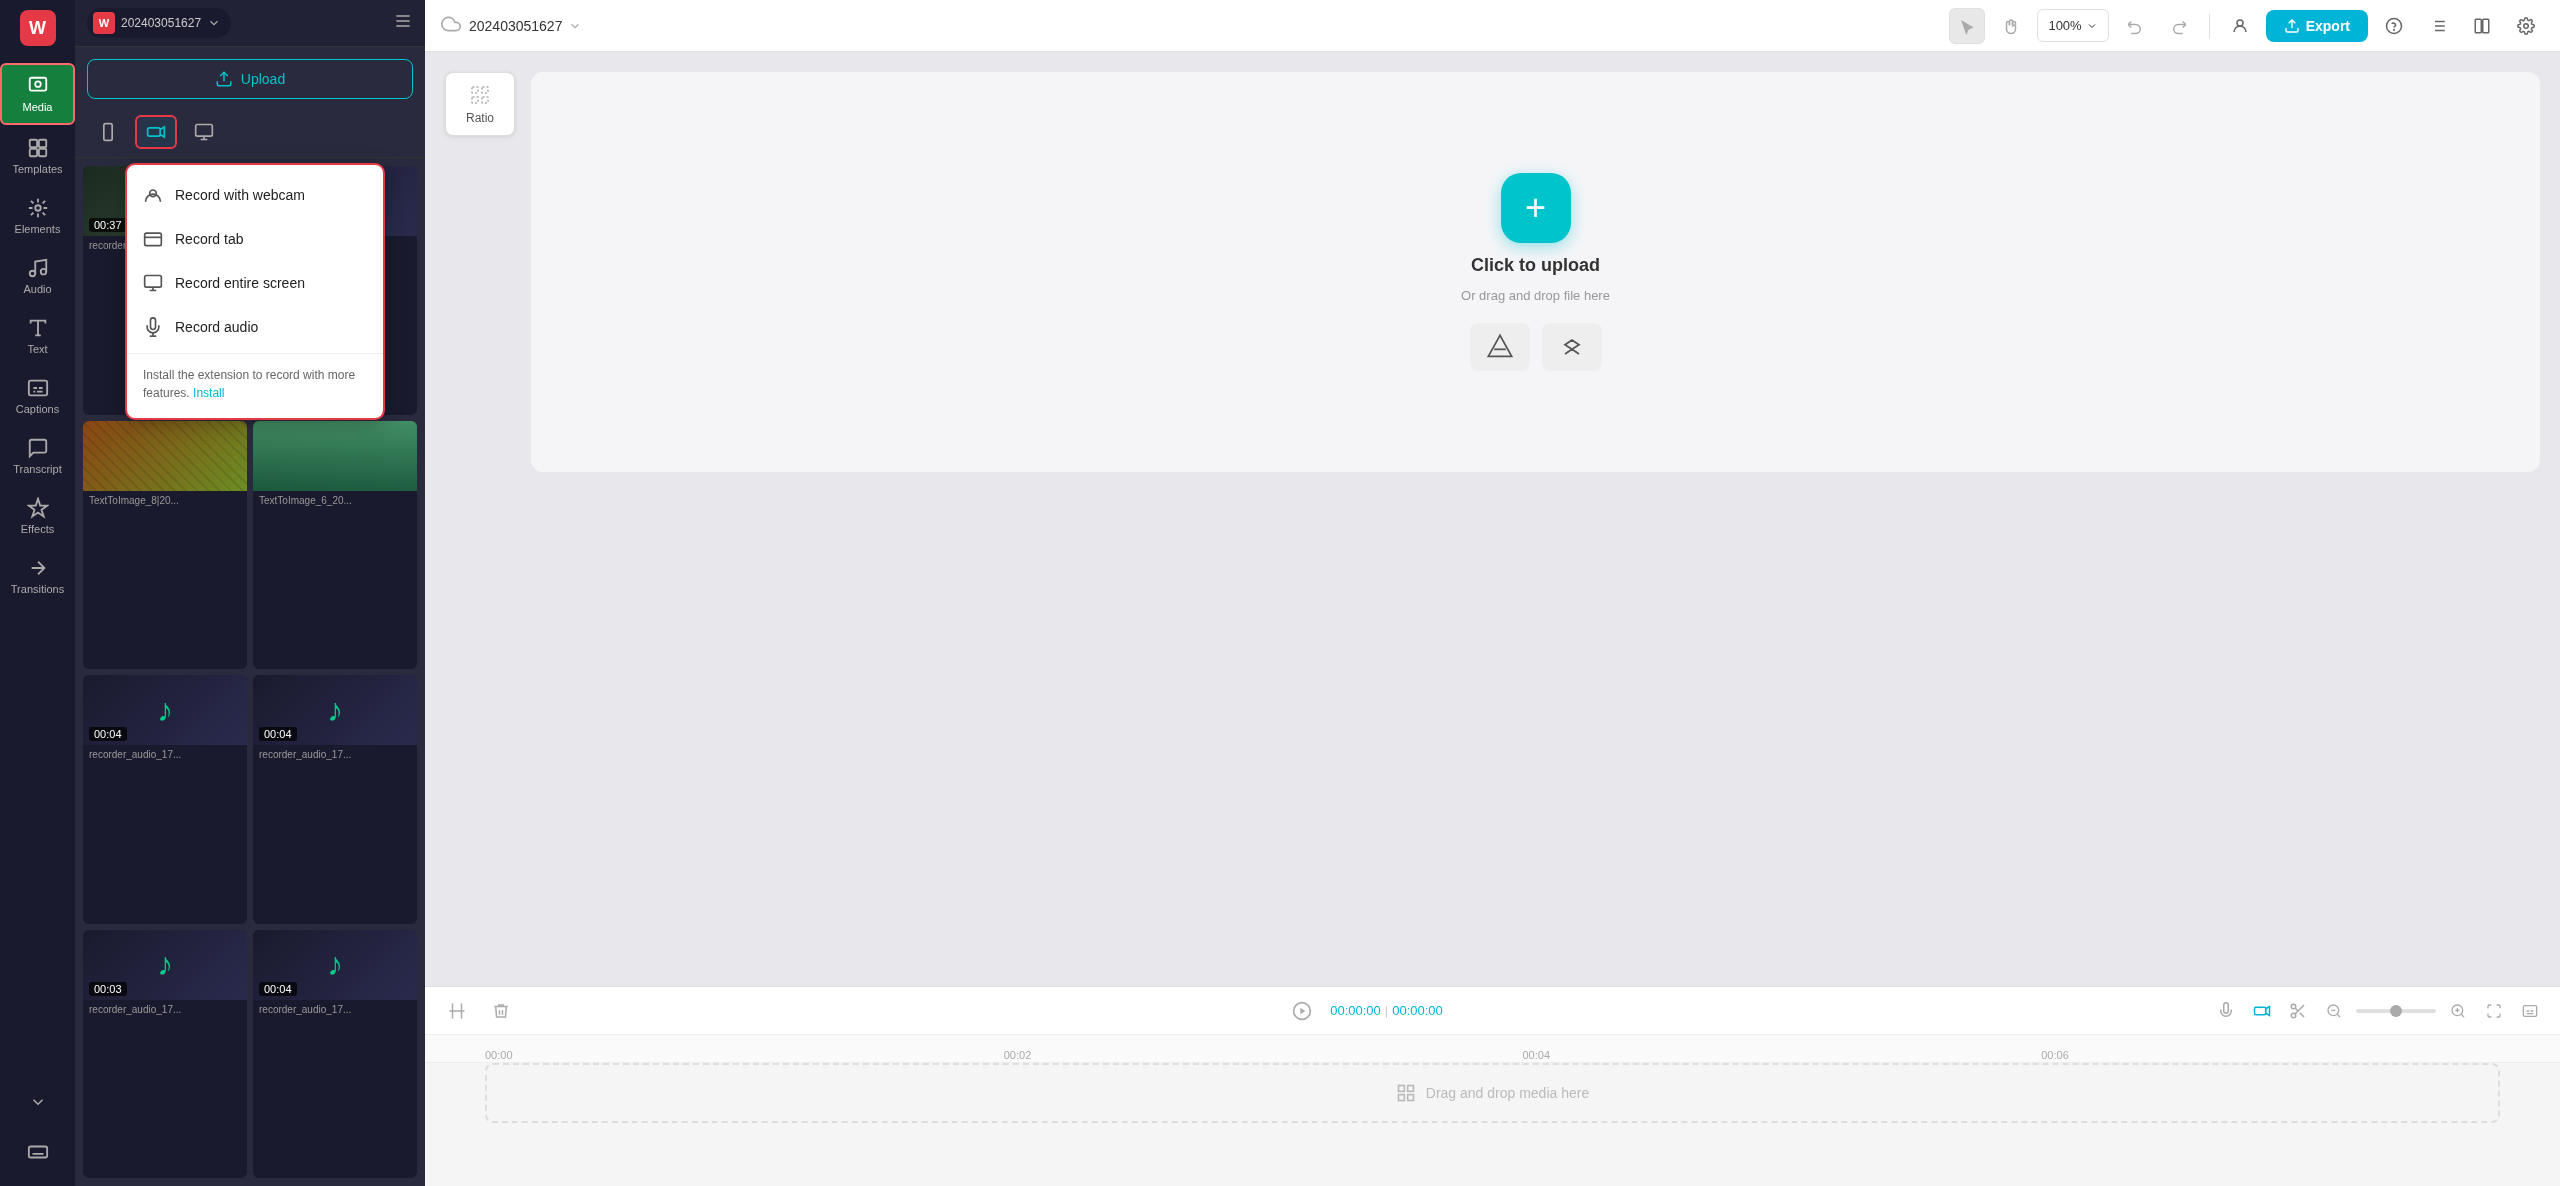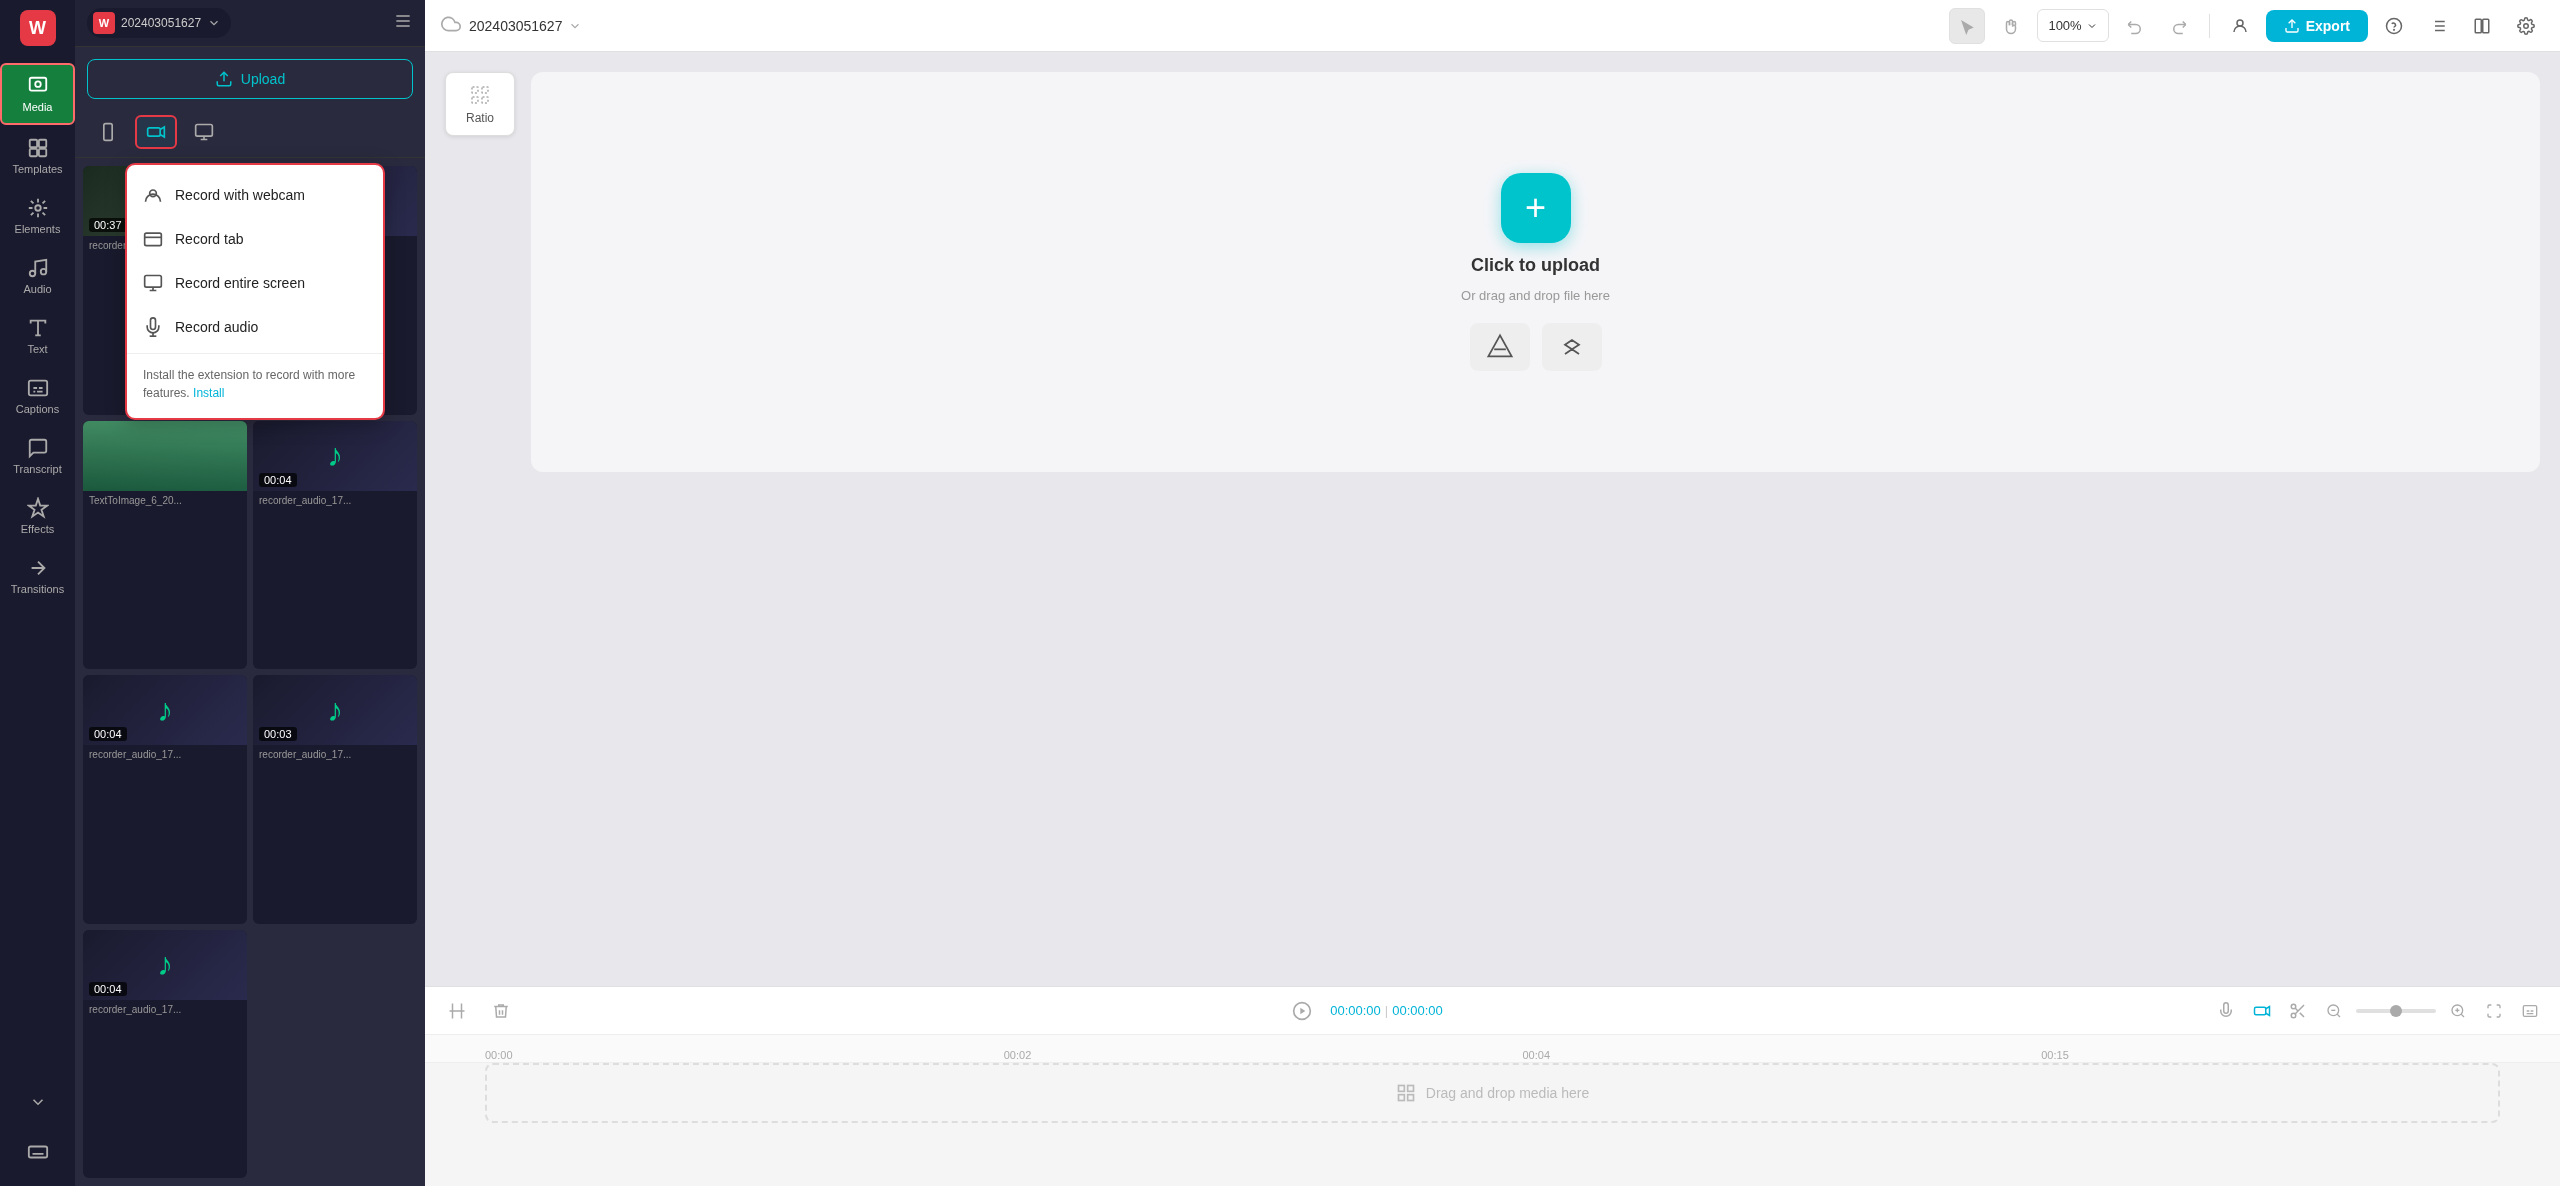--- a/index.html
+++ b/index.html
@@ -497,20 +497,28 @@
     </div>
 
     <div class="media-card">
       <div class="media-card-thumb music">
         <span class="music-note" style="color:#00cc88;">♪</span>
         <div class="media-duration">00:36</div>
       </div>
       <div class="media-label-row">recorder_audio_17...</div>
     </div>
 
+    <div class="media-card">
+      <div class="media-card-thumb" style="background:linear-gradient(135deg,#8B4513,#6B8E23);">
+        <div style="width:100%;height:100%;position:relative;">
+          <div style="width:100%;height:100%;background:repeating-linear-gradient(45deg,rgba(0,0,0,0.1) 0,rgba(0,0,0,0.1) 2px,transparent 2px,transparent 8px);"></div>
+        </div>
+      </div>
+      <div class="media-label-row">TextToImage_8|20...</div>
+    </div>
 
     <div class="media-card">
       <div class="media-card-thumb" style="background:linear-gradient(135deg,#1a4a2e,#2a6a4e);">
         <div style="width:100%;height:100%;background:linear-gradient(180deg,#4a9a6e 0%,#1a5a3e 100%);opacity:0.8;"></div>
       </div>
       <div class="media-label-row">TextToImage_6_20...</div>
     </div>
 
     <div class="media-card">
       <div class="media-card-thumb music">
@@ -790,21 +798,21 @@
         </div>
         <div style="position:absolute;left:25%;" class="ruler-mark">
           <span class="ruler-time">00:02</span>
           <div class="ruler-tick"></div>
         </div>
         <div style="position:absolute;left:50%;" class="ruler-mark">
           <span class="ruler-time">00:04</span>
           <div class="ruler-tick"></div>
         </div>
         <div style="position:absolute;left:75%;" class="ruler-mark">
-          <span class="ruler-time">00:15</span>
+          <span class="ruler-time">00:06</span>
           <div class="ruler-tick"></div>
         </div>
       </div>
     </div>
 
     <div class="timeline-tracks">
       <div class="drop-hint">
         <svg viewBox="0 0 24 24" fill="none" stroke="currentColor" stroke-width="2" style="width:20px;height:20px;">
           <rect x="3" y="3" width="7" height="7"></rect>
             <rect x="14" y="3" width="7" height="7"></rect>

